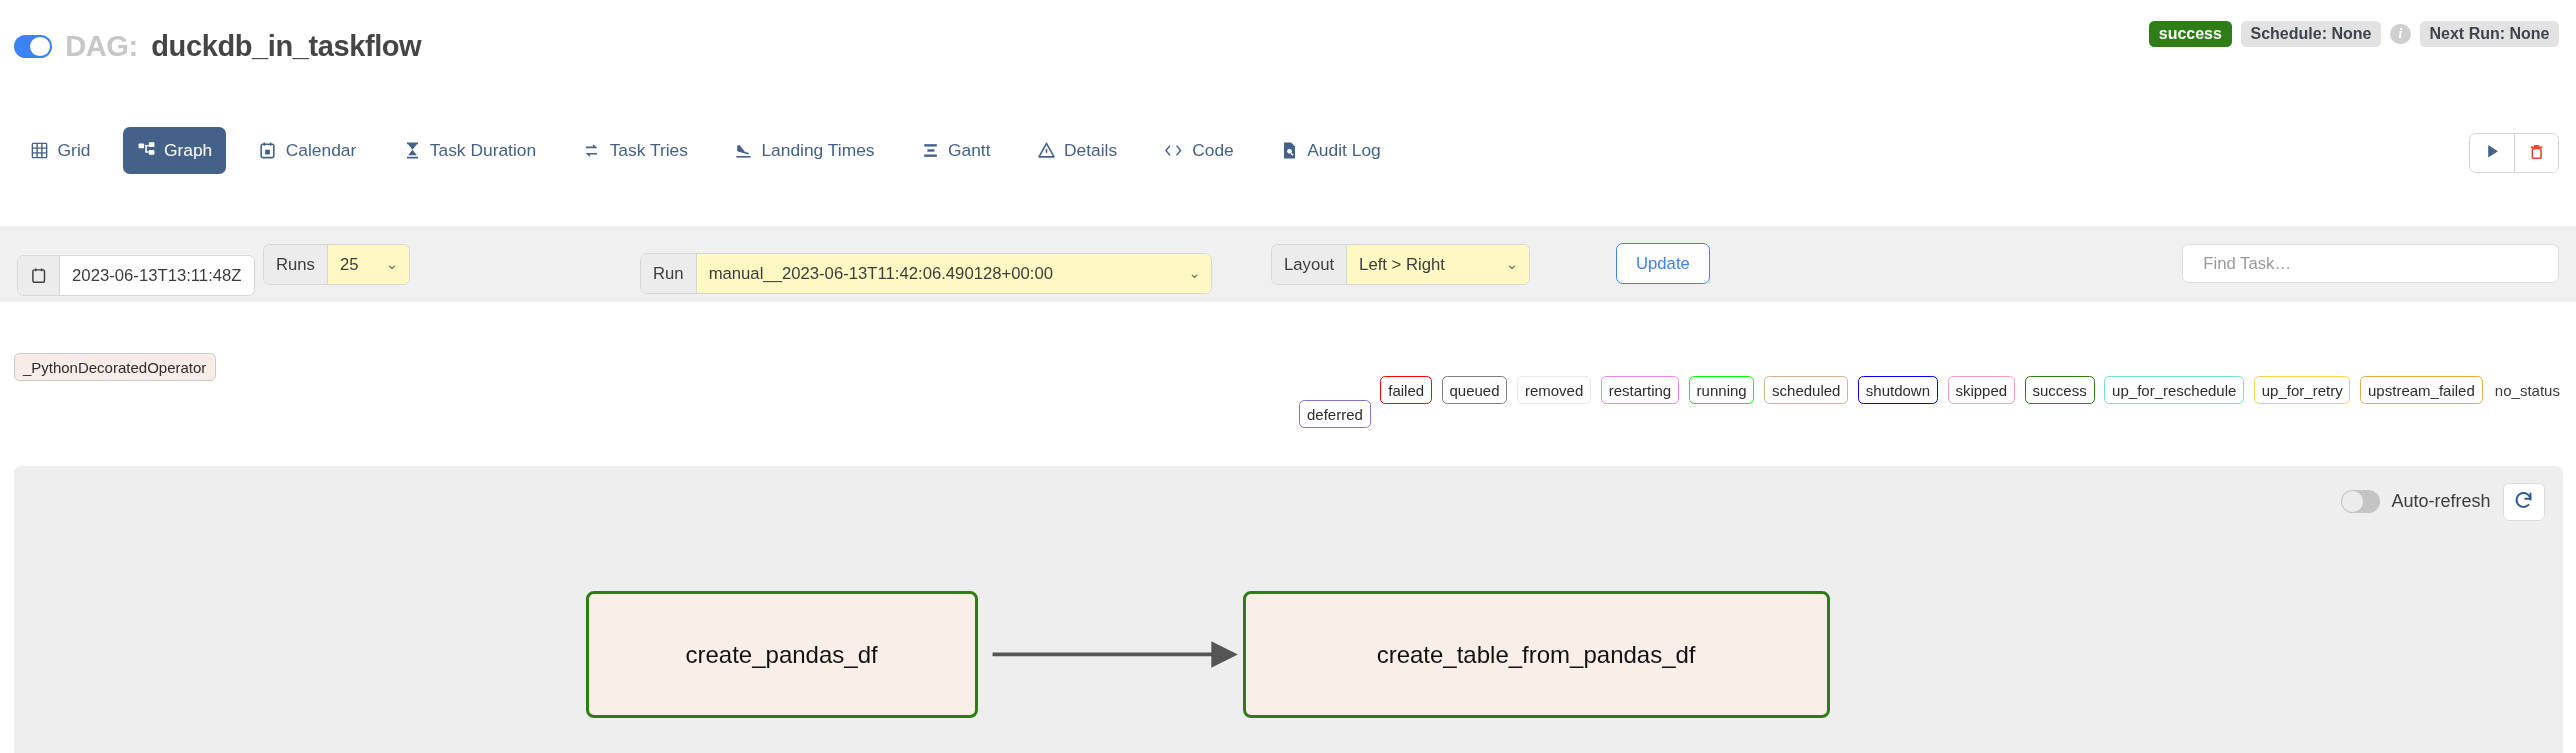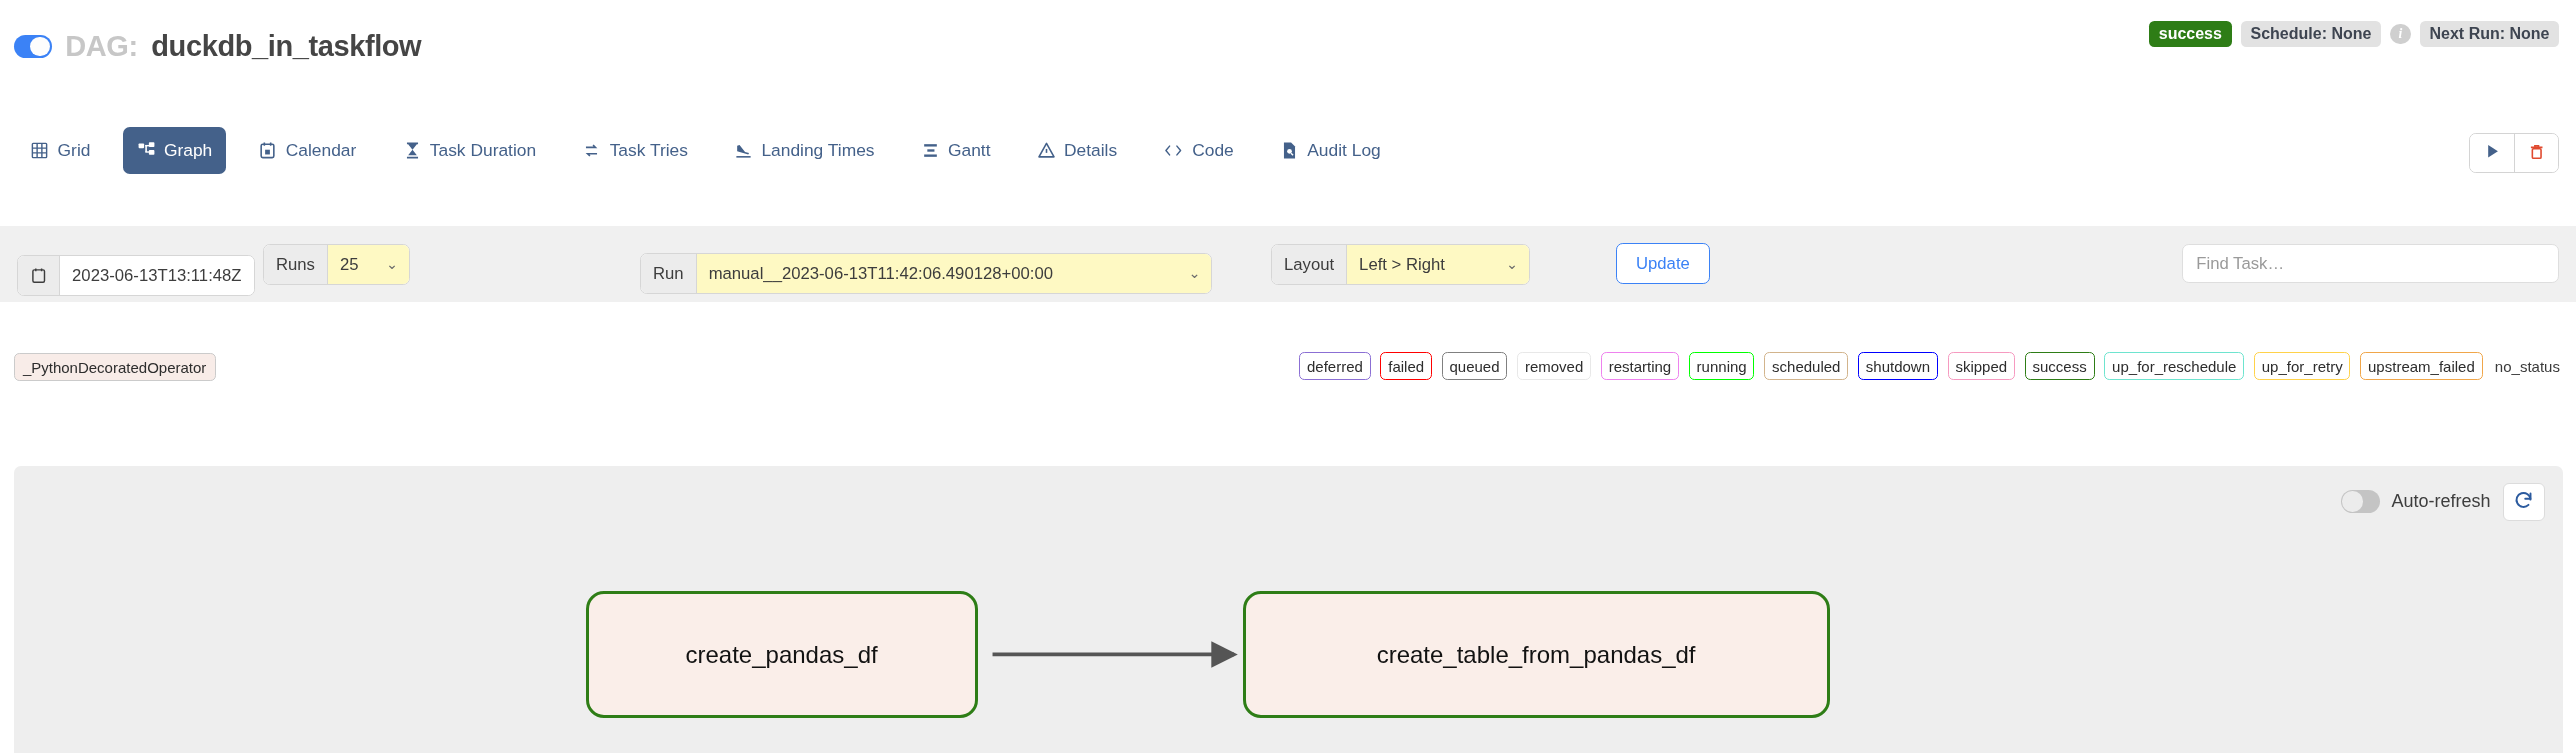--- a/index.html
+++ b/index.html
@@ -222,21 +222,21 @@
   }
   .find-task {
     position: absolute;
     right: 16.7px; top: 18px;
     width: 377px; height: 39px;
     border: 0.8px solid #dedede;
     border-radius: 6.8px;
     background: #ffffff;
     font-size: 16.7px;
     color: #1d4ed8;
-    padding: 0 13px;
+    padding: 0 20px;
     box-sizing: border-box;
     font-family: "Liberation Sans", sans-serif;
   }
   .find-task::placeholder { color: #9a9a9a; }
 
   
   .legend-row {
     position: absolute;
     left: 0; top: 350px;
     width: 2576px; height: 36px;
@@ -334,21 +334,21 @@
   .graph-canvas {
     position: absolute;
     left: 0; top: 0;
     width: 2549px; height: 327px;
     overflow: hidden;
   }
   .node {
     position: absolute;
     box-sizing: border-box;
     border: 3.8px solid #2e7d16;
-    border-radius: 18px;
+    border-radius: 8px;
     background: #faeee9;
     display: flex;
     align-items: center;
     justify-content: center;
     color: #121212;
     font-size: 24px;
     cursor: pointer;
     white-space: nowrap;
   }
 </style>
@@ -539,21 +539,21 @@
   </div>
 
   <button class="btn-outline-blue" style="left:1616px; top:17.4px;">Update</button>
 
   <input class="find-task" type="text" placeholder="Find Task…" style="">
 </div>
 
 <div class="legend-row">
   <div class="op-chip">_PythonDecoratedOperator</div>
   <div class="status-legend">
-      <div class="status-chip" style="border-color: rgb(139, 111, 212);">deferred</div>
+      <div class="status-chip" style="border-color: rgb(139, 111, 212); margin-top: 48px;">deferred</div>
       <div class="status-chip" style="border-color: rgb(255, 0, 0);">failed</div>
       <div class="status-chip" style="border-color: rgb(128, 128, 128);">queued</div>
       <div class="status-chip" style="border-color: rgb(232, 232, 232);">removed</div>
       <div class="status-chip" style="border-color: rgb(238, 130, 238);">restarting</div>
       <div class="status-chip" style="border-color: rgb(0, 255, 0);">running</div>
       <div class="status-chip" style="border-color: rgb(210, 180, 140);">scheduled</div>
       <div class="status-chip" style="border-color: rgb(0, 0, 255);">shutdown</div>
       <div class="status-chip" style="border-color: rgb(246, 154, 192);">skipped</div>
       <div class="status-chip" style="border-color: rgb(46, 125, 22);">success</div>
       <div class="status-chip" style="border-color: rgb(110, 228, 207);">up_for_reschedule</div>

